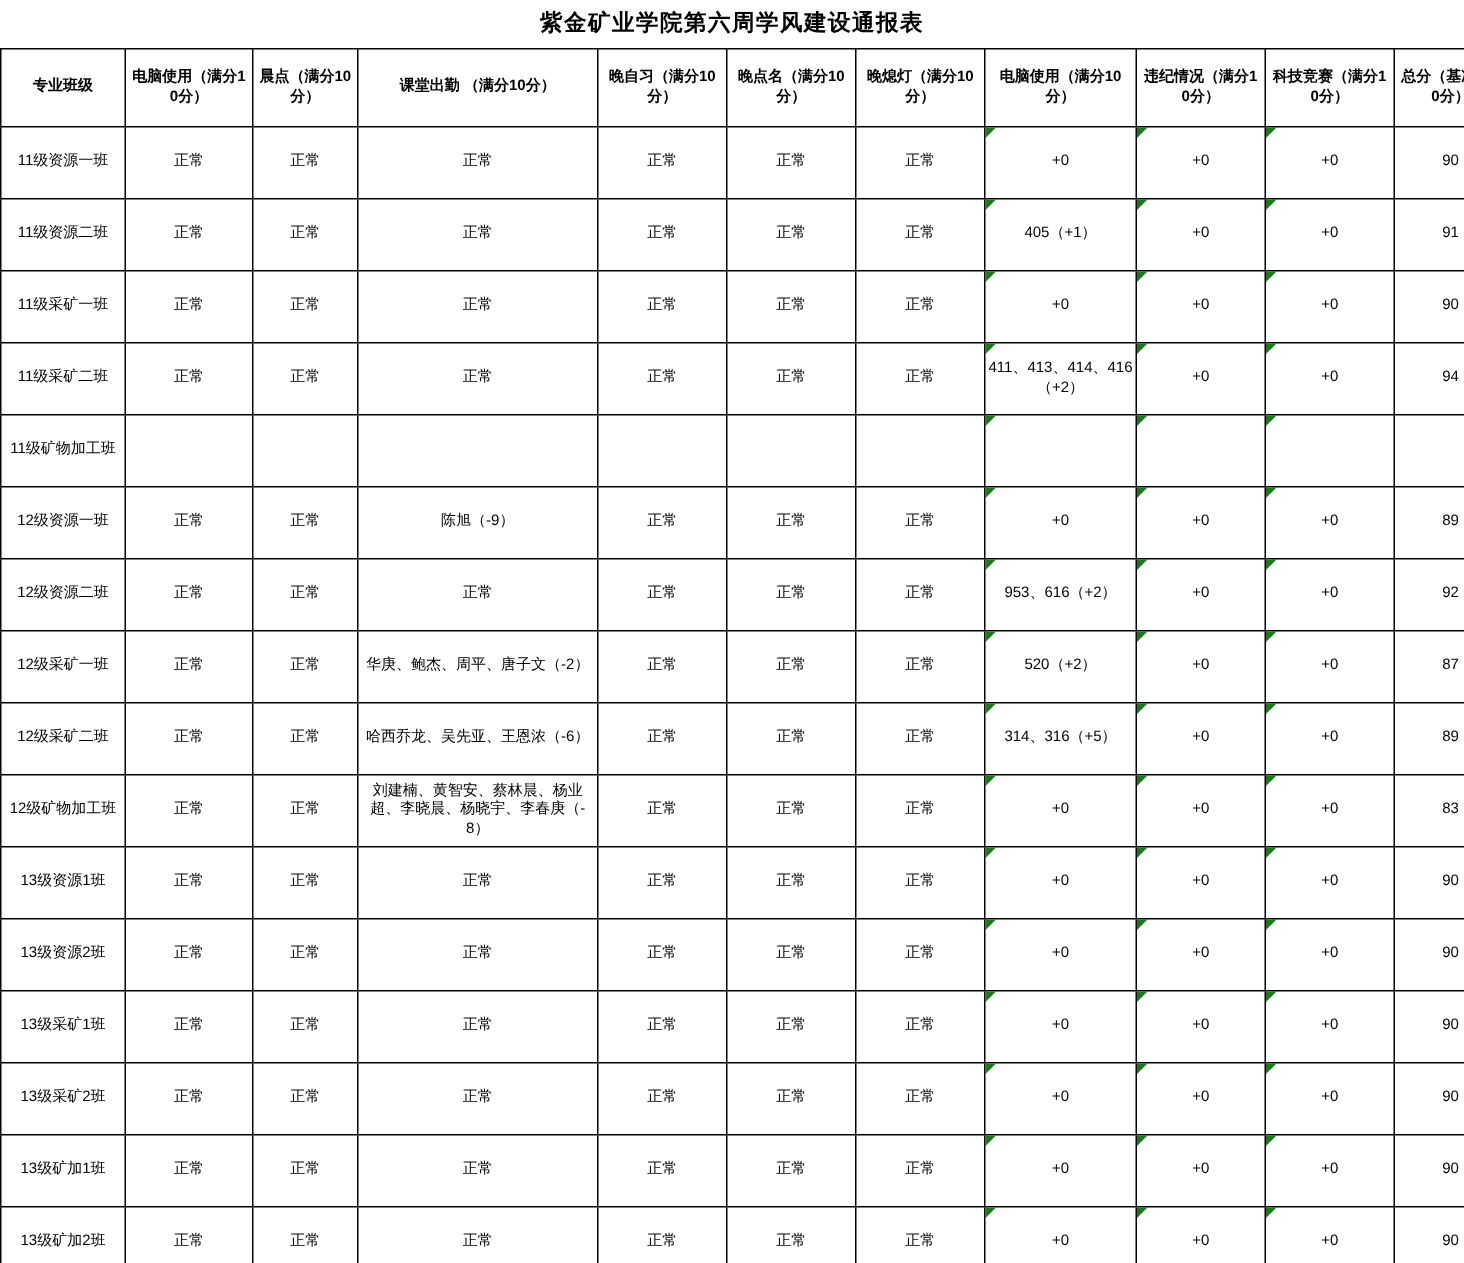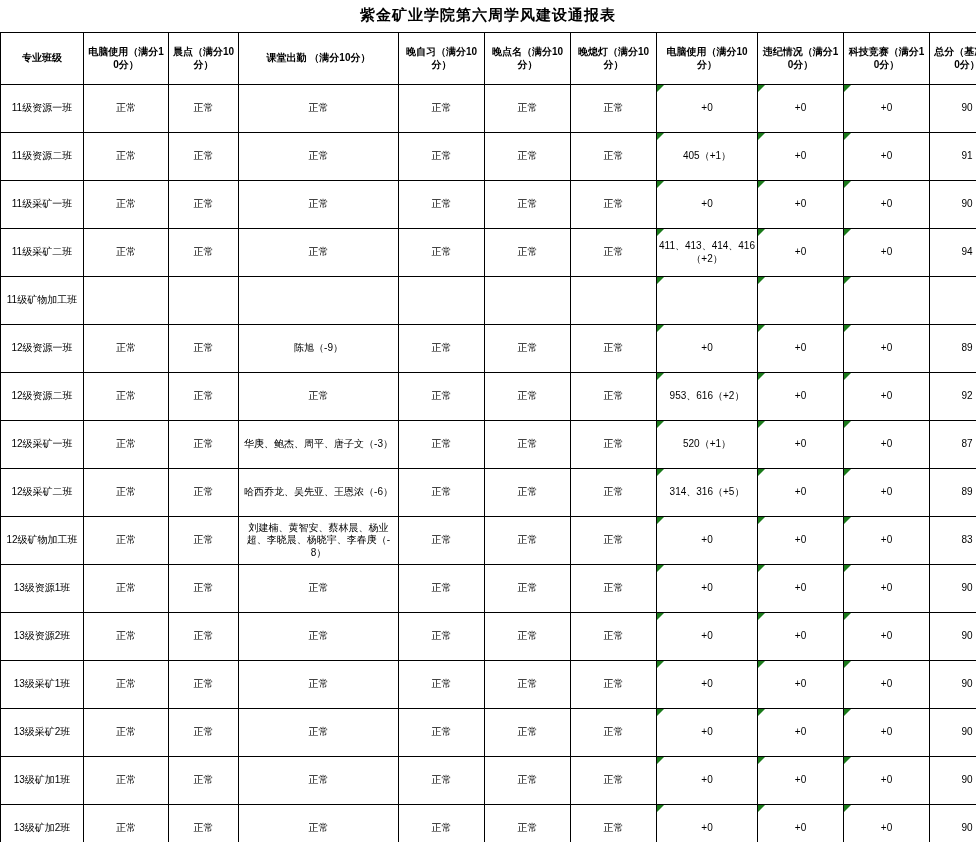--- a/index.html
+++ b/index.html
@@ -208,25 +208,25 @@
           <td>正常</td>
           <td class="mark">953、616（+2）</td>
           <td class="mark">+0</td>
           <td class="mark">+0</td>
           <td class="score">92</td>
         </tr>
         <tr>
           <td class="classname">12级采矿一班</td>
           <td>正常</td>
           <td>正常</td>
-          <td>华庚、鲍杰、周平、唐子文（-3）</td>
-          <td>正常</td>
-          <td>正常</td>
-          <td>正常</td>
-          <td class="mark">520（+1）</td>
+          <td>华庚、鲍杰、周平、唐子文（-2）</td>
+          <td>正常</td>
+          <td>正常</td>
+          <td>正常</td>
+          <td class="mark">520（+2）</td>
           <td class="mark">+0</td>
           <td class="mark">+0</td>
           <td class="score">87</td>
         </tr>
         <tr>
           <td class="classname">12级采矿二班</td>
           <td>正常</td>
           <td>正常</td>
           <td>哈西乔龙、吴先亚、王恩浓（-6）</td>
           <td>正常</td>

